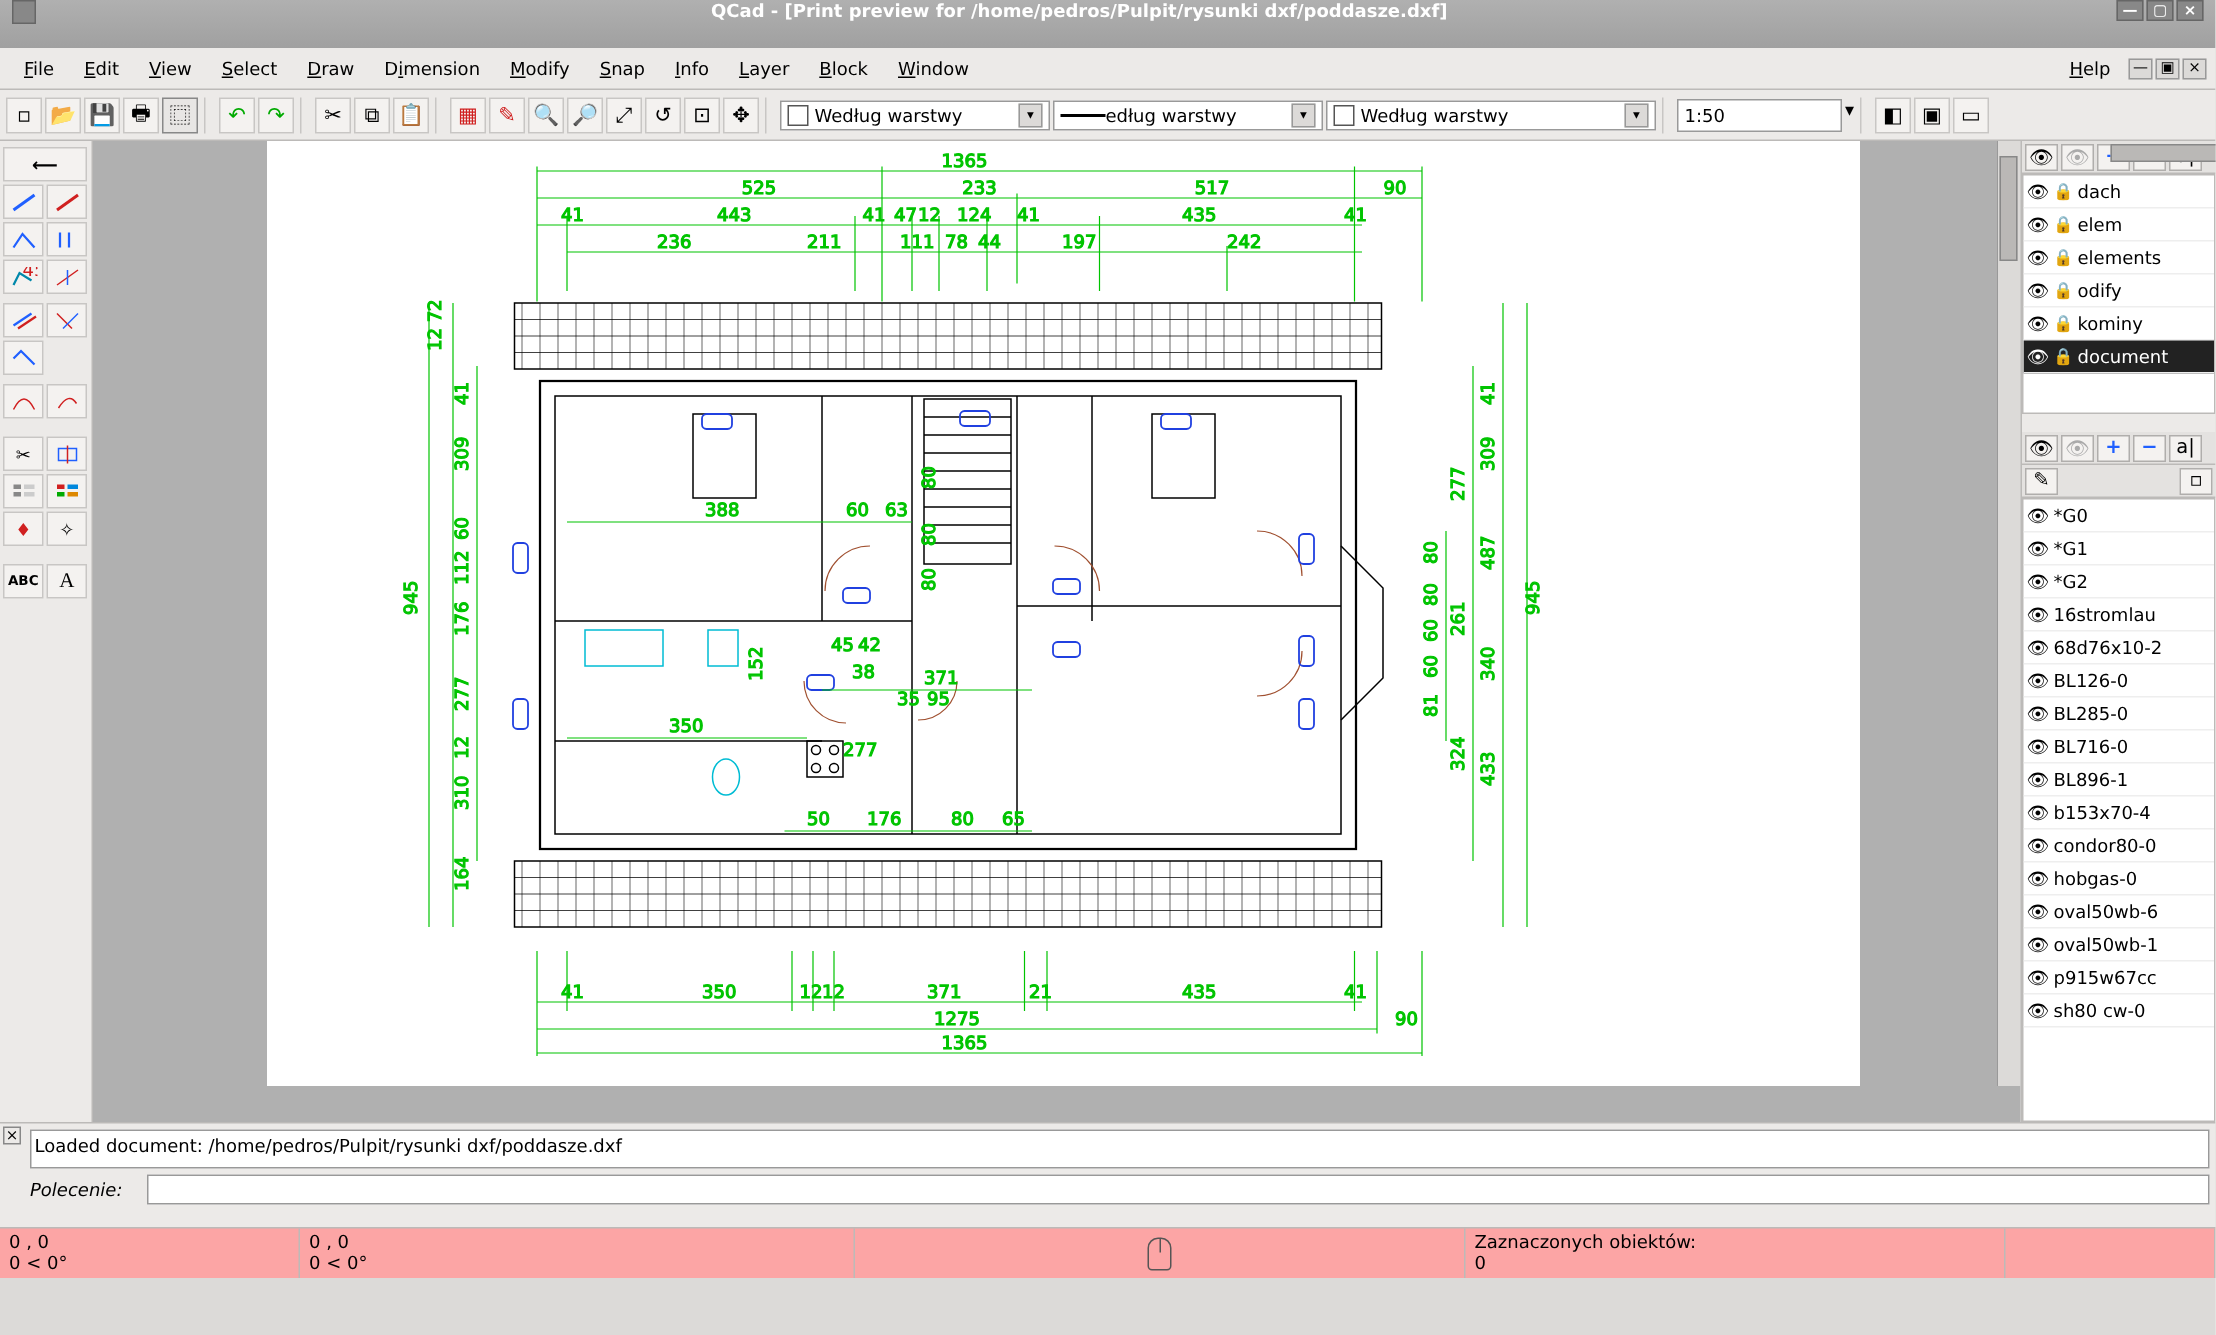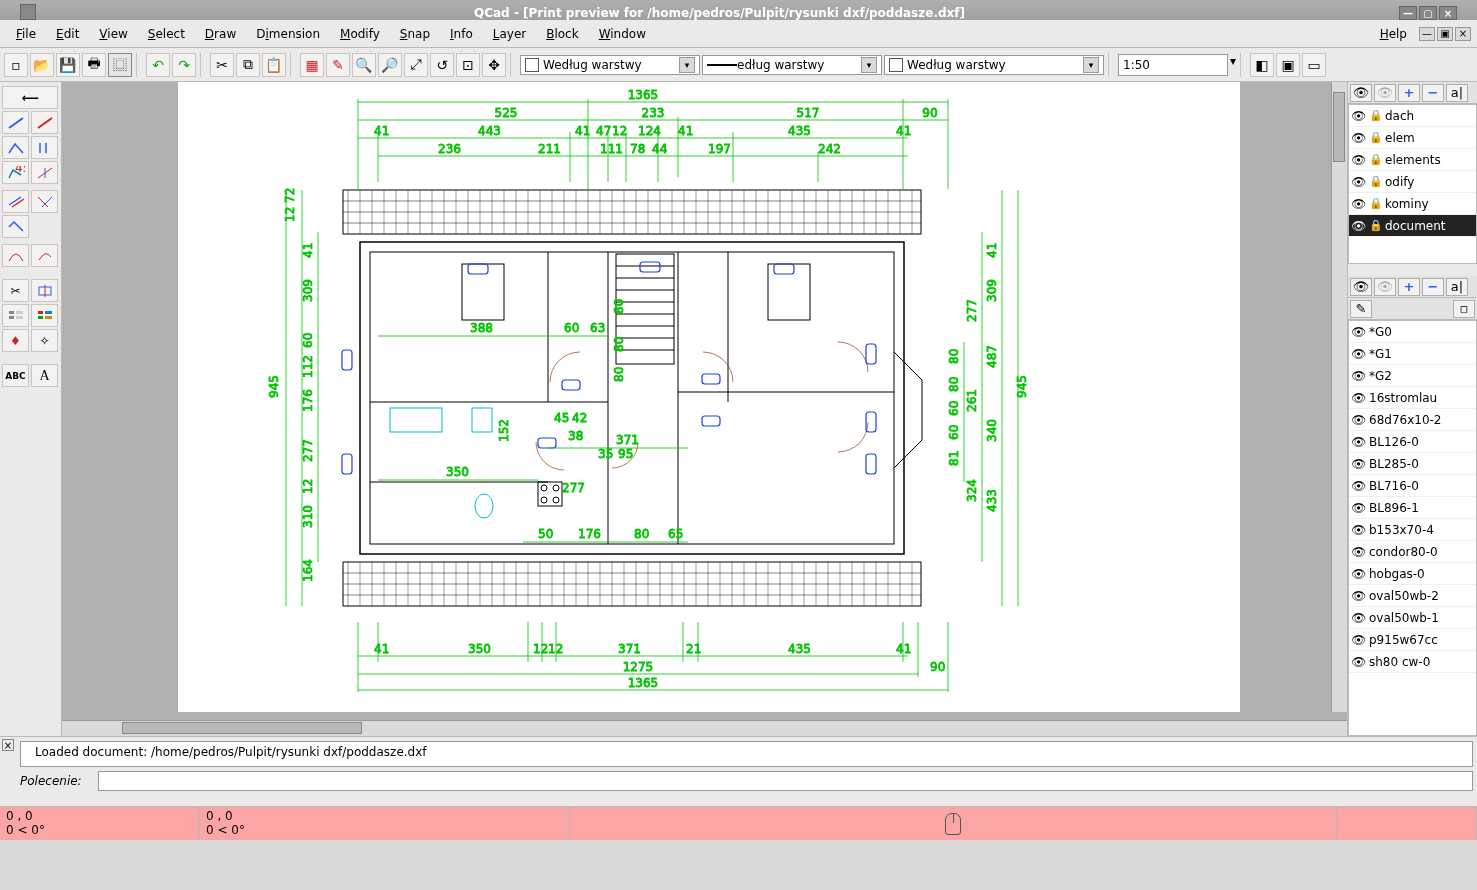--- a/index.html
+++ b/index.html
@@ -1,18 +1,18 @@
 <!DOCTYPE html>
 <html><head>
 <meta charset="utf-8">
 <style>
 * { margin: 0; padding: 0; box-sizing: border-box; font-family: "DejaVu Sans", Arial, sans-serif; font-size: 12px; }
 html, body { width: 1477px; height: 890px; overflow: hidden; background: #dcdad8; }
 
-.titlebar { height: 20px; background: linear-gradient(#b0b0b0,#a0a0a0); display: flex; align-items: flex-end; color: #fff; font-weight: bold; padding: 0 20px; }
+.titlebar { height: 32px; background: linear-gradient(#b0b0b0,#a0a0a0); display: flex; align-items: flex-start; color: #fff; font-weight: bold; padding: 0 8px; }
 .titlebar .sysicon { width: 16px; height: 16px; background: #888; margin-right: 6px; border: 1px solid #666; }
 .titlebar .title { flex: 1; text-align: center; }
 .titlebar .winbtn { width: 18px; height: 14px; background: #888; margin-left: 2px; border: 1px solid #666; display: flex; align-items: center; justify-content: center; font-size: 10px; color: #fff; cursor: pointer; }
 
 .menubar { height: 28px; background: #eceae8; display: flex; align-items: center; padding: 0 6px; border-bottom: 1px solid #bcbab8; }
 .menubar .menuitem { padding: 4px 10px; cursor: pointer; }
 .menubar .menuitem u { text-decoration: underline; }
 .menubar .spacer { flex: 1; }
 .mdi-btn { width: 16px; height: 14px; background: #dcdad8; border: 1px solid #999; margin-left: 2px; display:flex; align-items:center; justify-content:center; font-size:10px; cursor: pointer; }
 
@@ -26,21 +26,21 @@
 
 .main { display: flex; height: 654px; }
 .lefttool { width: 62px; background: #eceae8; border-right: 1px solid #bcbab8; padding: 4px 2px; }
 .lefttool .row { display: flex; gap: 2px; margin-bottom: 2px; }
 .ltb { width: 27px; height: 23px; border: 1px solid #c8c6c4; background: #f4f2f0; display:flex; align-items:center; justify-content:center; font-size:12px; cursor:pointer; position:relative; }
 .ltb.wide { width: 56px; }
 .ltb.blue { color: #2060ff; }
 .ltb.red { color: #d02020; }
 .ltb svg { display:block; }
 
-.canvaswrap { flex: 1; background: #eceae8; position: relative; display: flex; flex-direction: column; }
+.canvaswrap { flex: 1; background: #eceae8; position: relative; display: flex; flex-direction: row; }
 .canvas { flex: 1; background: #b0b0b0; position: relative; overflow: hidden; }
 .paper { position: absolute; left: 116px; top: 0; width: 1062px; height: 630px; background: #fff; }
 .drawing { position: absolute; left: 0; top: 0; }
 .vscroll { position: absolute; right: 0; top: 0; width: 16px; height: 630px; background: #dcdad8; border-left:1px solid #999; }
 .vscroll .thumb, .hscroll .thumb { background: #bab8b6; border:1px solid #888; }
 .vscroll .thumb { position:absolute; left:1px; top:10px; width:12px; height:70px; }
 .hscroll { height: 16px; background: #dcdad8; border-top:1px solid #999; position:relative; }
 .hscroll .thumb { position:absolute; top:1px; left:60px; height:12px; width:240px; }
 
 .rightpanel { width: 130px; background: #eceae8; border-left: 1px solid #bcbab8; display:flex; flex-direction:column; }
@@ -50,21 +50,21 @@
 .layerlist, .blocklist { flex:1; background:#fff; overflow-y:auto; border:1px solid #bcbab8; }
 .lrow { height: 22px; display:flex; align-items:center; padding:0 2px; gap:4px; border-bottom:1px solid #eee; cursor:pointer; }
 .lrow.sel { background:#222; color:#fff; }
 .eye { width:14px; font-size:12px; }
 .lock { width:12px; font-size:11px; color:#888; }
 
 .bottomdock { height: 70px; background: #eceae8; border-top: 1px solid #bcbab8; display:flex; }
 .closex { width:16px; padding:2px; }
 .closex .x { width:12px; height:12px; border:1px solid #888; display:flex; align-items:center; justify-content:center; font-size:10px; cursor:pointer; }
 .cmdarea { flex:1; padding:4px; }
-.cmdout { background:#fff; border:1px solid #999; height:26px; padding:3px 14px; margin-bottom:4px; }
+.cmdout { background:#fff; border:1px solid #999; height:26px; padding:3px 2px; margin-bottom:4px; }
 .cmdline { display:flex; align-items:center; }
 .cmdline .lbl { font-style:italic; margin-right:16px; }
 .cmdline input { flex:1; height:20px; border:1px solid #999; padding:0 4px; background:#fff; }
 
 .statusbar { height: 34px; background: #fca5a5; border-top:1px solid #bcbab8; display:flex; }
 .scell { border-right:1px solid #bcbab8; padding:2px 6px; font-size:11px; line-height:14px; }
 .scell.wide { flex:1; display:flex; align-items:center; justify-content:center; }
 .mouse { width:16px; height:22px; border:1px solid #555; border-radius: 7px 7px 3px 3px; position:relative; }
 .mouse:before { content:""; position:absolute; top:0; left:50%; width:1px; height:9px; background:#555; }
 </style>
@@ -564,21 +564,21 @@
         <div class="lrow">
           <span class="eye">👁</span>
           <span>condor80-0</span>
         </div>
         <div class="lrow">
           <span class="eye">👁</span>
           <span>hobgas-0</span>
         </div>
         <div class="lrow">
           <span class="eye">👁</span>
-          <span>oval50wb-2</span>
+          <span>oval50wb-6</span>
         </div>
         <div class="lrow">
           <span class="eye">👁</span>
           <span>oval50wb-1</span>
         </div>
         <div class="lrow">
           <span class="eye">👁</span>
           <span>p915w67cc</span>
         </div>
         <div class="lrow">
@@ -607,14 +607,18 @@
     <div>0 , 0</div>
       <div>0 &lt; 0°</div>
   </div>
   <div class="scell" style="width:370px">
     <div>0 , 0</div>
       <div>0 &lt; 0°</div>
   </div>
   <div class="scell wide">
     <div class="mouse"></div>
   </div>
+  <div class="scell" style="width:360px">
+    <div>Zaznaczonych obiektów:</div>
+      <div>0</div>
+  </div>
   <div class="scell" style="width:140px"></div>
 </div>
 
 </body></html>

